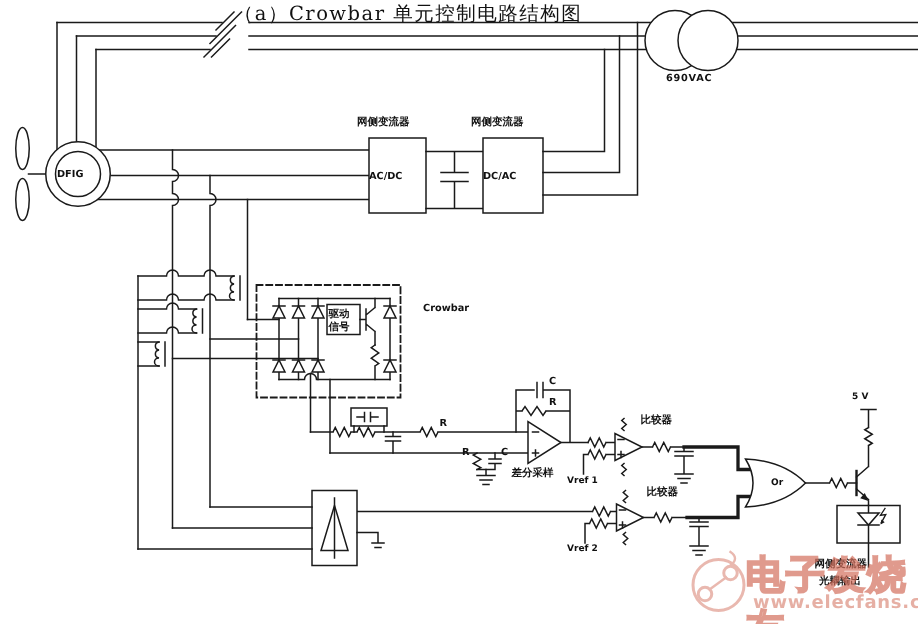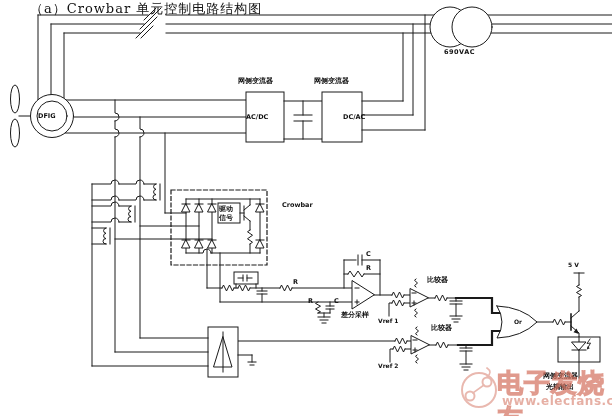--- a/index.html
+++ b/index.html
@@ -4,22 +4,22 @@
 <style>
   html,body{margin:0;padding:0;background:#fff;}
   #canvas{position:relative;width:612px;height:416px;background:#fff;overflow:hidden;
           font-family:"DejaVu Sans",sans-serif;}
   #circuit{position:absolute;left:0;top:0;z-index:2;}
   .lbl{position:absolute;z-index:3;color:#111;font:bold 6.5px "DejaVu Sans",sans-serif;
        white-space:nowrap;line-height:8px;}
   .zh{font-size:7px;font-weight:bold;}
   .ctr{text-align:left;}
   .drive{white-space:normal;width:20px;line-height:8.5px;left:219px;top:205px;}
-  .caption{left:0;top:393px;width:544px;white-space:nowrap;
-           font:13px "DejaVu Serif","Liberation Serif",serif;color:#111;letter-spacing:1px;padding-left:30px;}
+  .caption{left:0;top:393px;width:544px;text-align:center;white-space:nowrap;
+           font:13px "DejaVu Serif","Liberation Serif",serif;color:#111;letter-spacing:1px;}
   .wm{position:absolute;z-index:4;font-family:"DejaVu Sans",sans-serif;font-weight:bold;}
   .wm-brand{left:497px;top:366px;font-size:26px;letter-spacing:1px;color:rgba(255,255,255,0.15);
             -webkit-text-stroke:1.2px rgba(207,100,80,0.65);}
   .wm-url{left:502px;top:394px;font-size:12px;color:rgba(210,110,90,0.55);letter-spacing:.5px;}
 </style>
 </head>
 <body>
 
 <div id="canvas">
 
@@ -189,21 +189,21 @@
     <circle cx="487" cy="382" r="4.5"></circle>
     <path d="M473,393 L484,385 M487,377 Q493,372 487,368" stroke-width="1.6"></path>
   </g>
 </svg>
 
 <div class="lbl ctr" style="left:38px;top:112px;width:28px;">DFIG</div>
 <div class="lbl ctr" style="left:444px;top:48px;width:48px;letter-spacing:.5px;">690VAC</div>
 <div class="lbl zh ctr" style="left:238px;top:77px;width:68px;">网侧变流器</div>
 <div class="lbl ctr" style="left:246px;top:113px;width:38px;">AC/DC</div>
 <div class="lbl zh ctr" style="left:314px;top:77px;width:60px;">网侧变流器</div>
-<div class="lbl ctr" style="left:307px;top:113px;width:40px;padding-left:36px;">DC/AC</div>
+<div class="lbl ctr" style="left:322px;top:113px;width:40px;">DC/AC</div>
 <div class="lbl" style="left:282px;top:201px;text-align:right;">Crowbar</div>
 <div class="lbl zh drive">驱动信号</div>
 <div class="lbl zh" style="left:341px;top:311px;">差分采样</div>
 <div class="lbl" style="left:366px;top:250px;">C</div>
 <div class="lbl" style="left:366px;top:264px;">R</div>
 <div class="lbl" style="left:293px;top:278px;">R</div>
 <div class="lbl" style="left:308px;top:297px;">R</div>
 <div class="lbl" style="left:334px;top:297px;">C</div>
 <div class="lbl zh" style="left:427px;top:276px;">比较器</div>
 <div class="lbl zh" style="left:431px;top:324px;">比较器</div>

